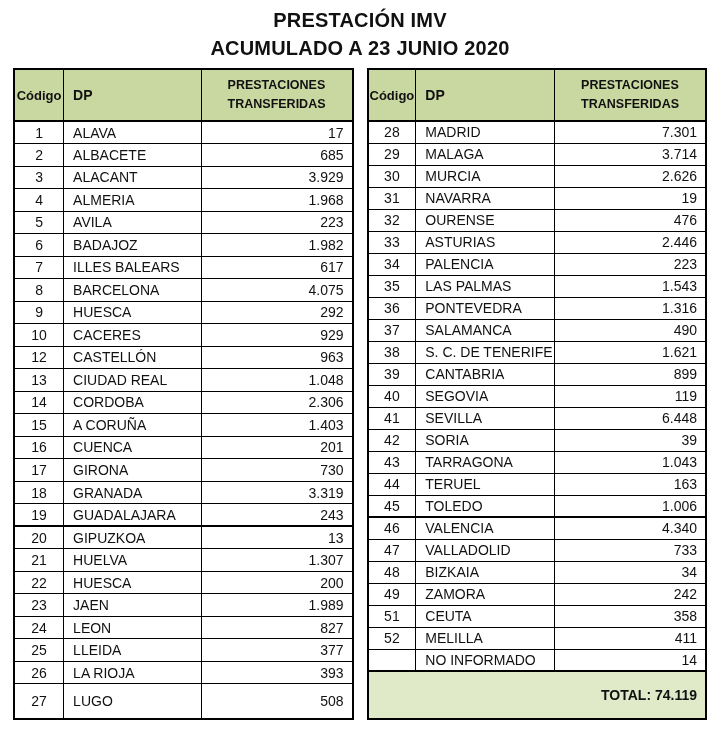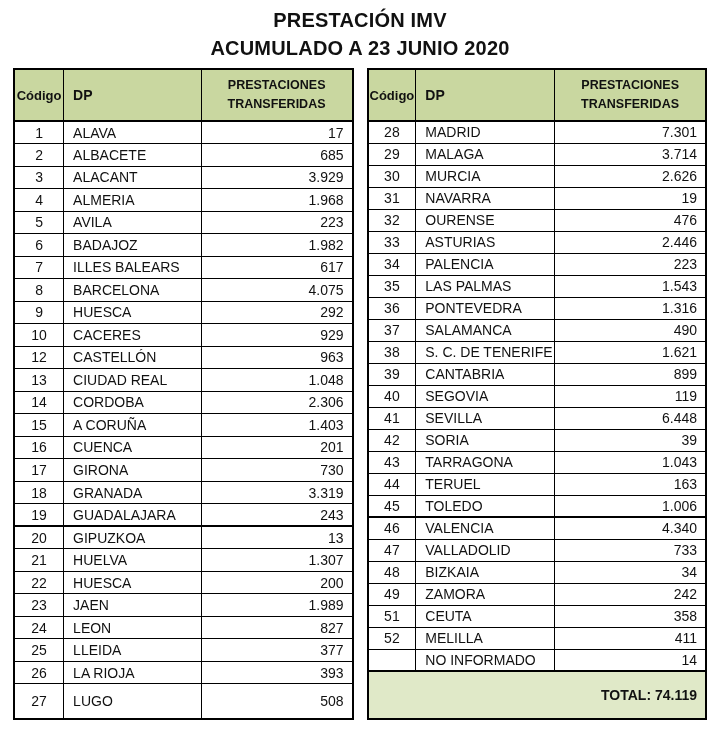--- a/index.html
+++ b/index.html
@@ -53,21 +53,21 @@
   }
   thead tr{height:52px;}
   thead th{
     background:var(--header-bg);
     font-weight:bold;
     border-bottom:2px solid var(--border);
   }
   th.col-codigo{font-size:13px;text-align:center;}
   th.col-dp{font-size:14px;text-align:left;padding-left:9px;}
   th.col-val{
-    font-size:12.5px;text-align:right;
+    font-size:12.5px;text-align:left;
     white-space:normal;
     padding:0 26px;
     line-height:1.55;
   }
   tbody tr{height:22px;}
   td.cell-codigo{text-align:center;}
   td.cell-dp{text-align:left;padding-left:9px;}
   td.cell-value{text-align:right;padding-right:8px;}
   
   .tbl-left tbody tr:nth-child(19) td,

